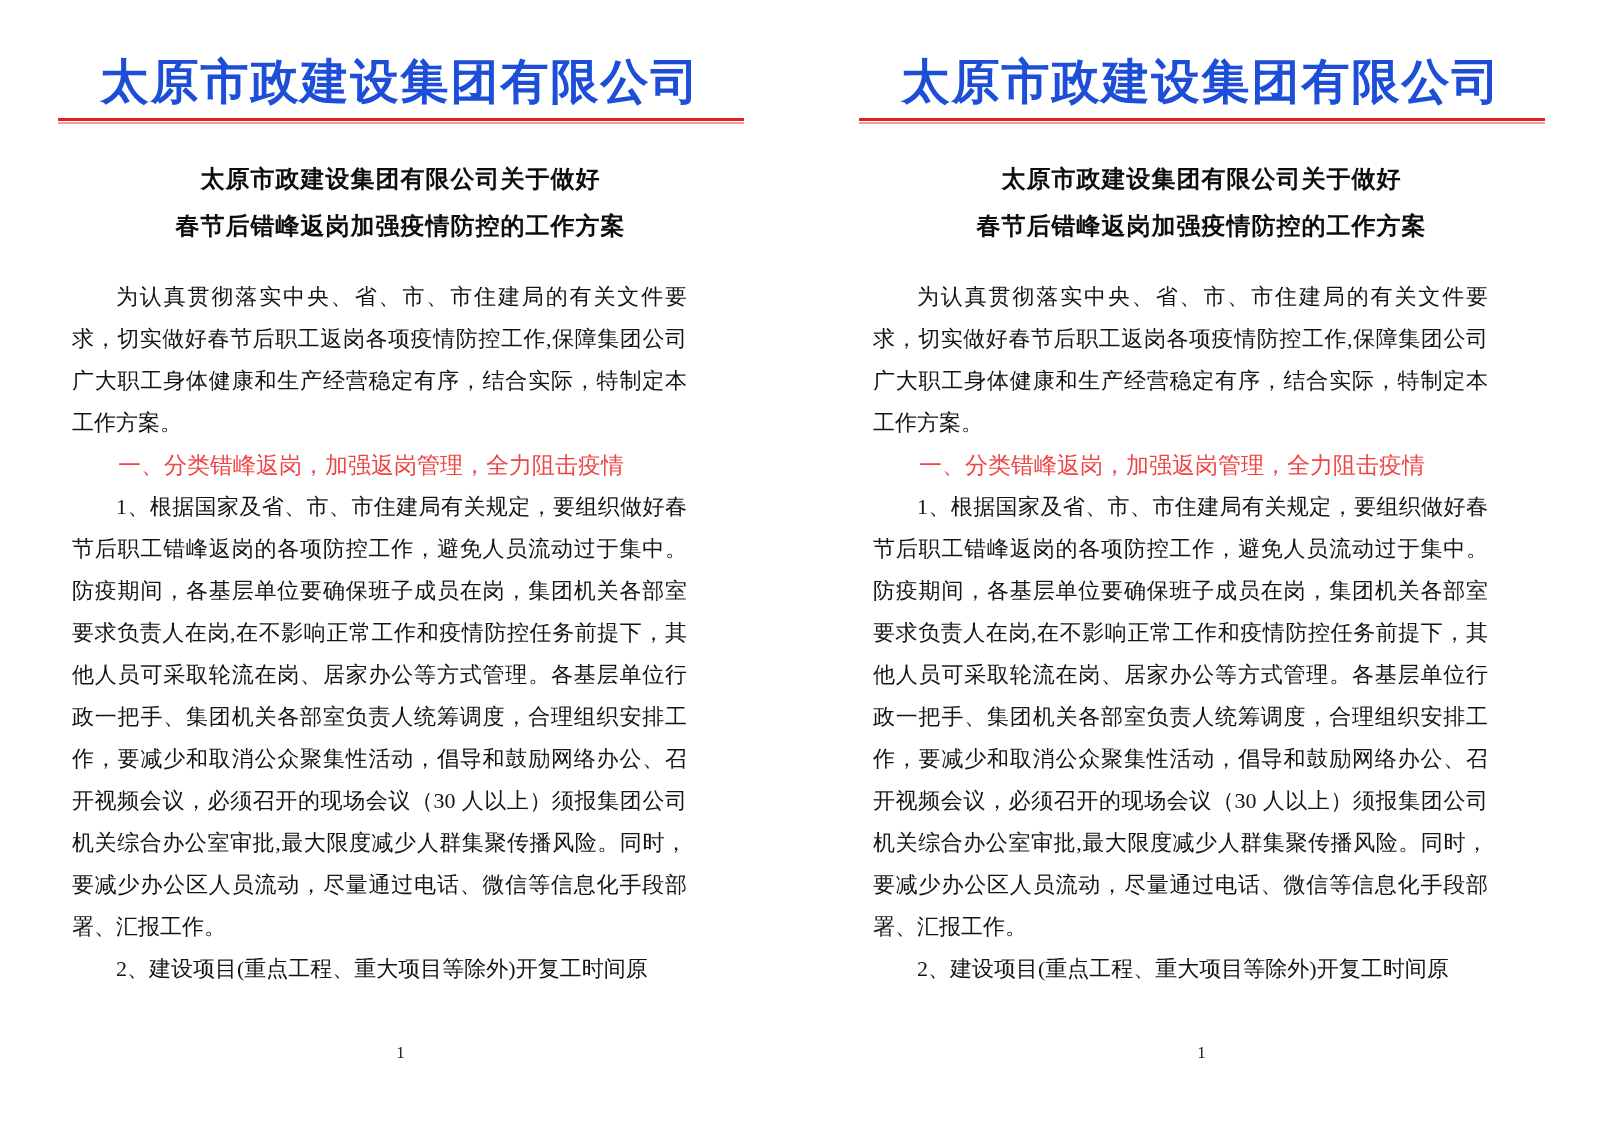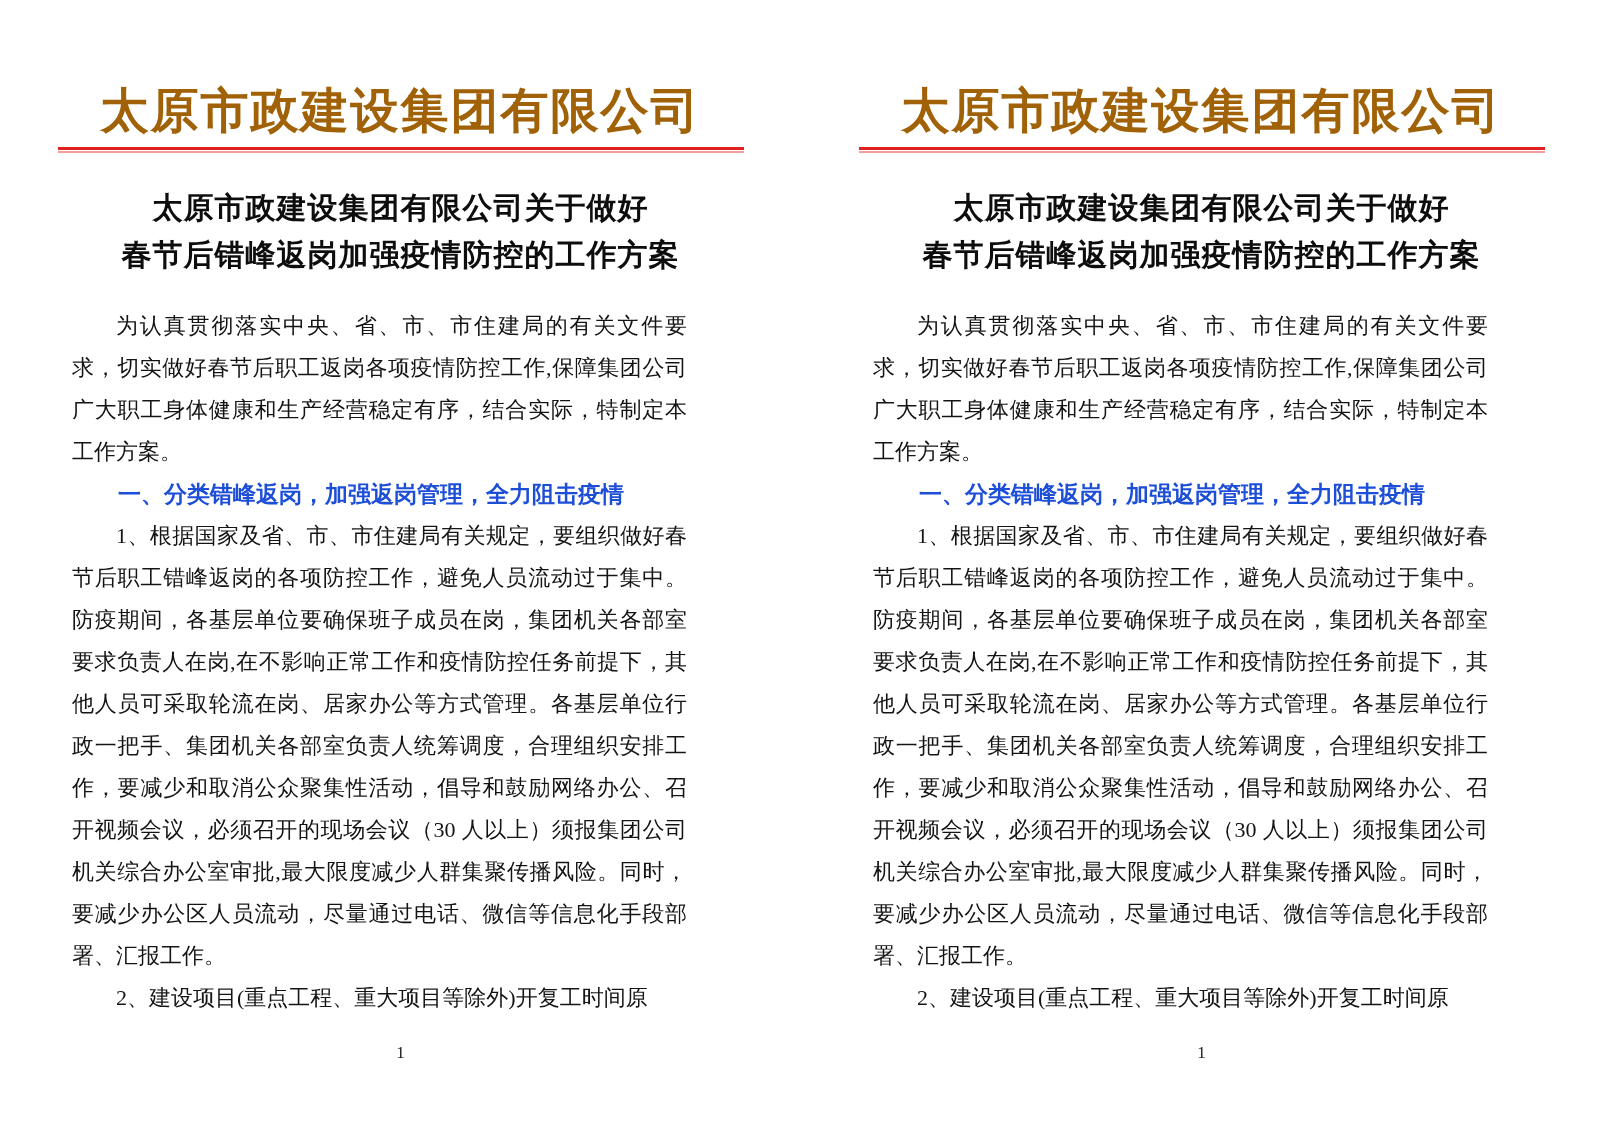--- a/index.html
+++ b/index.html
@@ -23,64 +23,64 @@
   }
   .page {
     position: relative;
     width: 801px;
     height: 1142px;
     box-sizing: border-box;
     overflow: hidden;
     background: #ffffff;
   }
   .company-name {
-    margin-top: 85px;
+    margin-top: 56px;
     text-align: center;
-    color: #a16207;
+    color: #1d4ed8;
     font-family: "Liberation Serif", "DejaVu Serif", serif;
     font-weight: bold;
     font-size: 48px;
     line-height: 52px;
     letter-spacing: 2px;
     white-space: nowrap;
   }
   .double-rule {
     margin: 10px 57px 0 58px;
   }
   .rule-dark  { height: 3px; background: #e32020; }
   .rule-gap   { height: 1px; background: #ffffff; }
   .rule-light { height: 2px; background: #f59c9c; }
   .doc-title {
     margin-top: 31px;
     text-align: center;
     color: #0d0d0d;
     font-family: "Liberation Sans", "DejaVu Sans", sans-serif;
     font-weight: bold;
-    font-size: 30px;
+    font-size: 24px;
     line-height: 47px;
     letter-spacing: 1px;
     white-space: nowrap;
   }
   .body-text {
     margin: 27px 114px 0 72px;
     font-size: 22px;
     line-height: 42px;
     text-align: justify;
     color: #141414;
   }
   .body-text p {
     margin: 0;
     padding: 0;
     text-indent: 2em;
   }
   .body-text p.section-heading {
     font-family: "Liberation Sans", "DejaVu Sans", sans-serif;
-    font-weight: bold;
+    font-weight: normal;
     font-size: 23px;
-    color: #1d4ed8;
+    color: #ef4444;
   }
   .page-number {
     position: absolute;
     bottom: 80px;
     left: 0;
     width: 100%;
     text-align: center;
     font-size: 17px;
     line-height: 18px;
     color: #222222;

